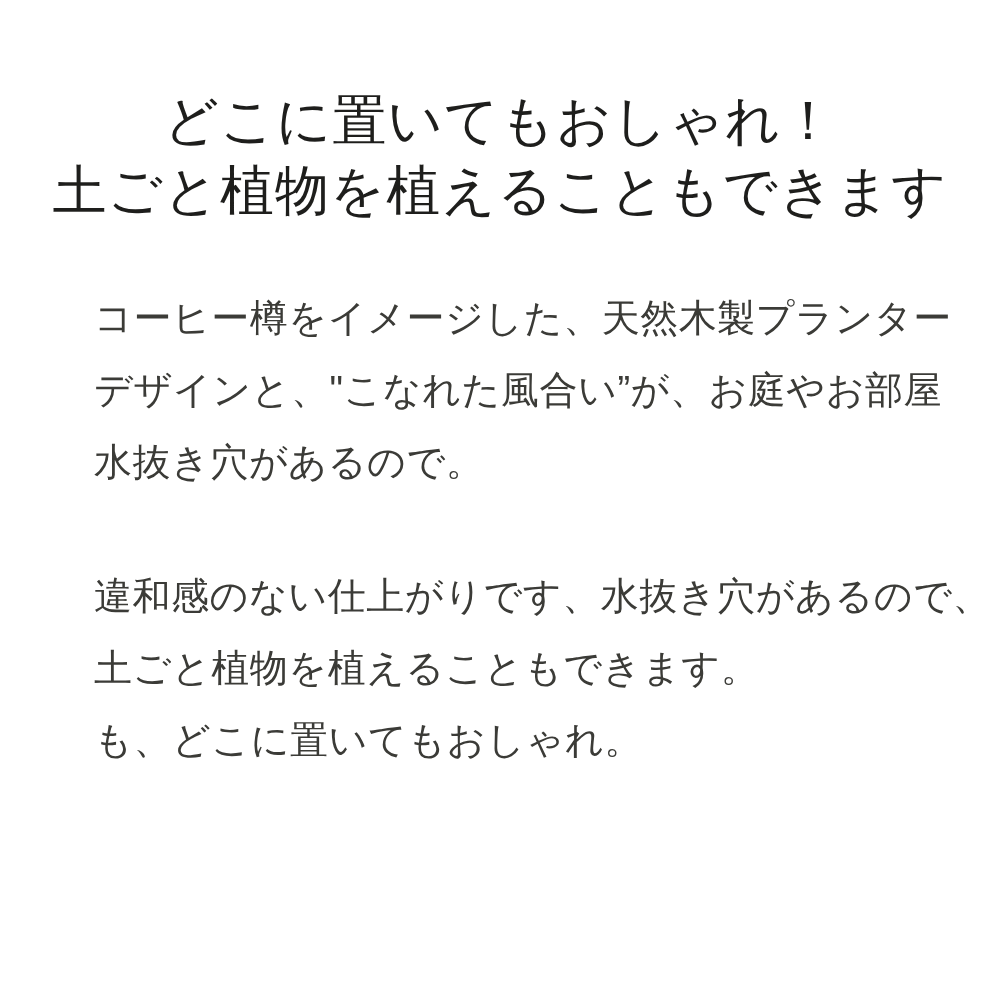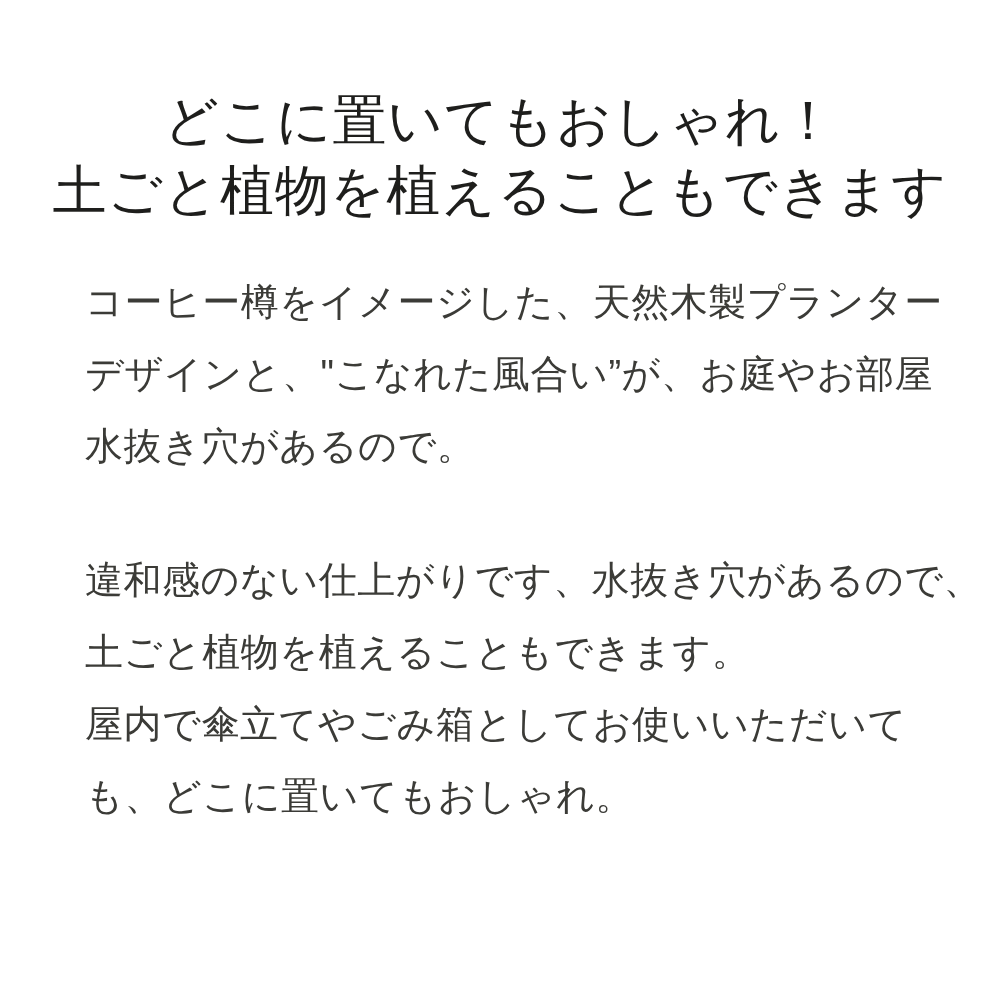--- a/index.html
+++ b/index.html
@@ -10,21 +10,21 @@
   .page {
     position: relative;
     width: 1000px;
     height: 1000px;
     background: #ffffff;
     overflow: hidden;
     box-sizing: border-box;
     padding-top: 86px;
   }
   .heading {
-    margin: 0 0 40px 0;
+    margin: 0 0 56px 0;
     text-align: center;
     font-family: "Liberation Serif", "DejaVu Serif", serif;
     font-weight: 500;
     font-size: 54px;
     line-height: 1.3;
     color: #1e1e1c;
     letter-spacing: 1px;
   }
   .heading .line {
     white-space: nowrap;
@@ -32,21 +32,21 @@
   .body-copy {
     font-family: "Liberation Sans", "DejaVu Sans", sans-serif;
     font-size: 38px;
     line-height: 72px;
     color: #3b3b37;
     padding-left: 82px;
     padding-right: 40px;
     letter-spacing: 0.5px;
   }
   .paragraph {
-    margin: 0 0 62px 3px;
+    margin: 0 0 62px 12px;
   }
   .paragraph .line {
     white-space: nowrap;
   }
 </style>
 </head>
 <body>
 
 <div class="page">
 
@@ -59,18 +59,17 @@
 
     <div class="paragraph">
       <div class="line">コーヒー樽をイメージした、天然木製プランター</div>
       <div class="line">デザインと、"こなれた風合い”が、お庭やお部屋</div>
       <div class="line">水抜き穴があるので。</div>
     </div>
 
     <div class="paragraph">
       <div class="line">違和感のない仕上がりです、水抜き穴があるので、</div>
       <div class="line">土ごと植物を植えることもできます。</div>
-      <div class="line">屋内で傘立てやごみ箱としてお使いいただいて</div>
       <div class="line">も、どこに置いてもおしゃれ。</div>
     </div>
 
   </div>
 </div>
 
 </body></html>

